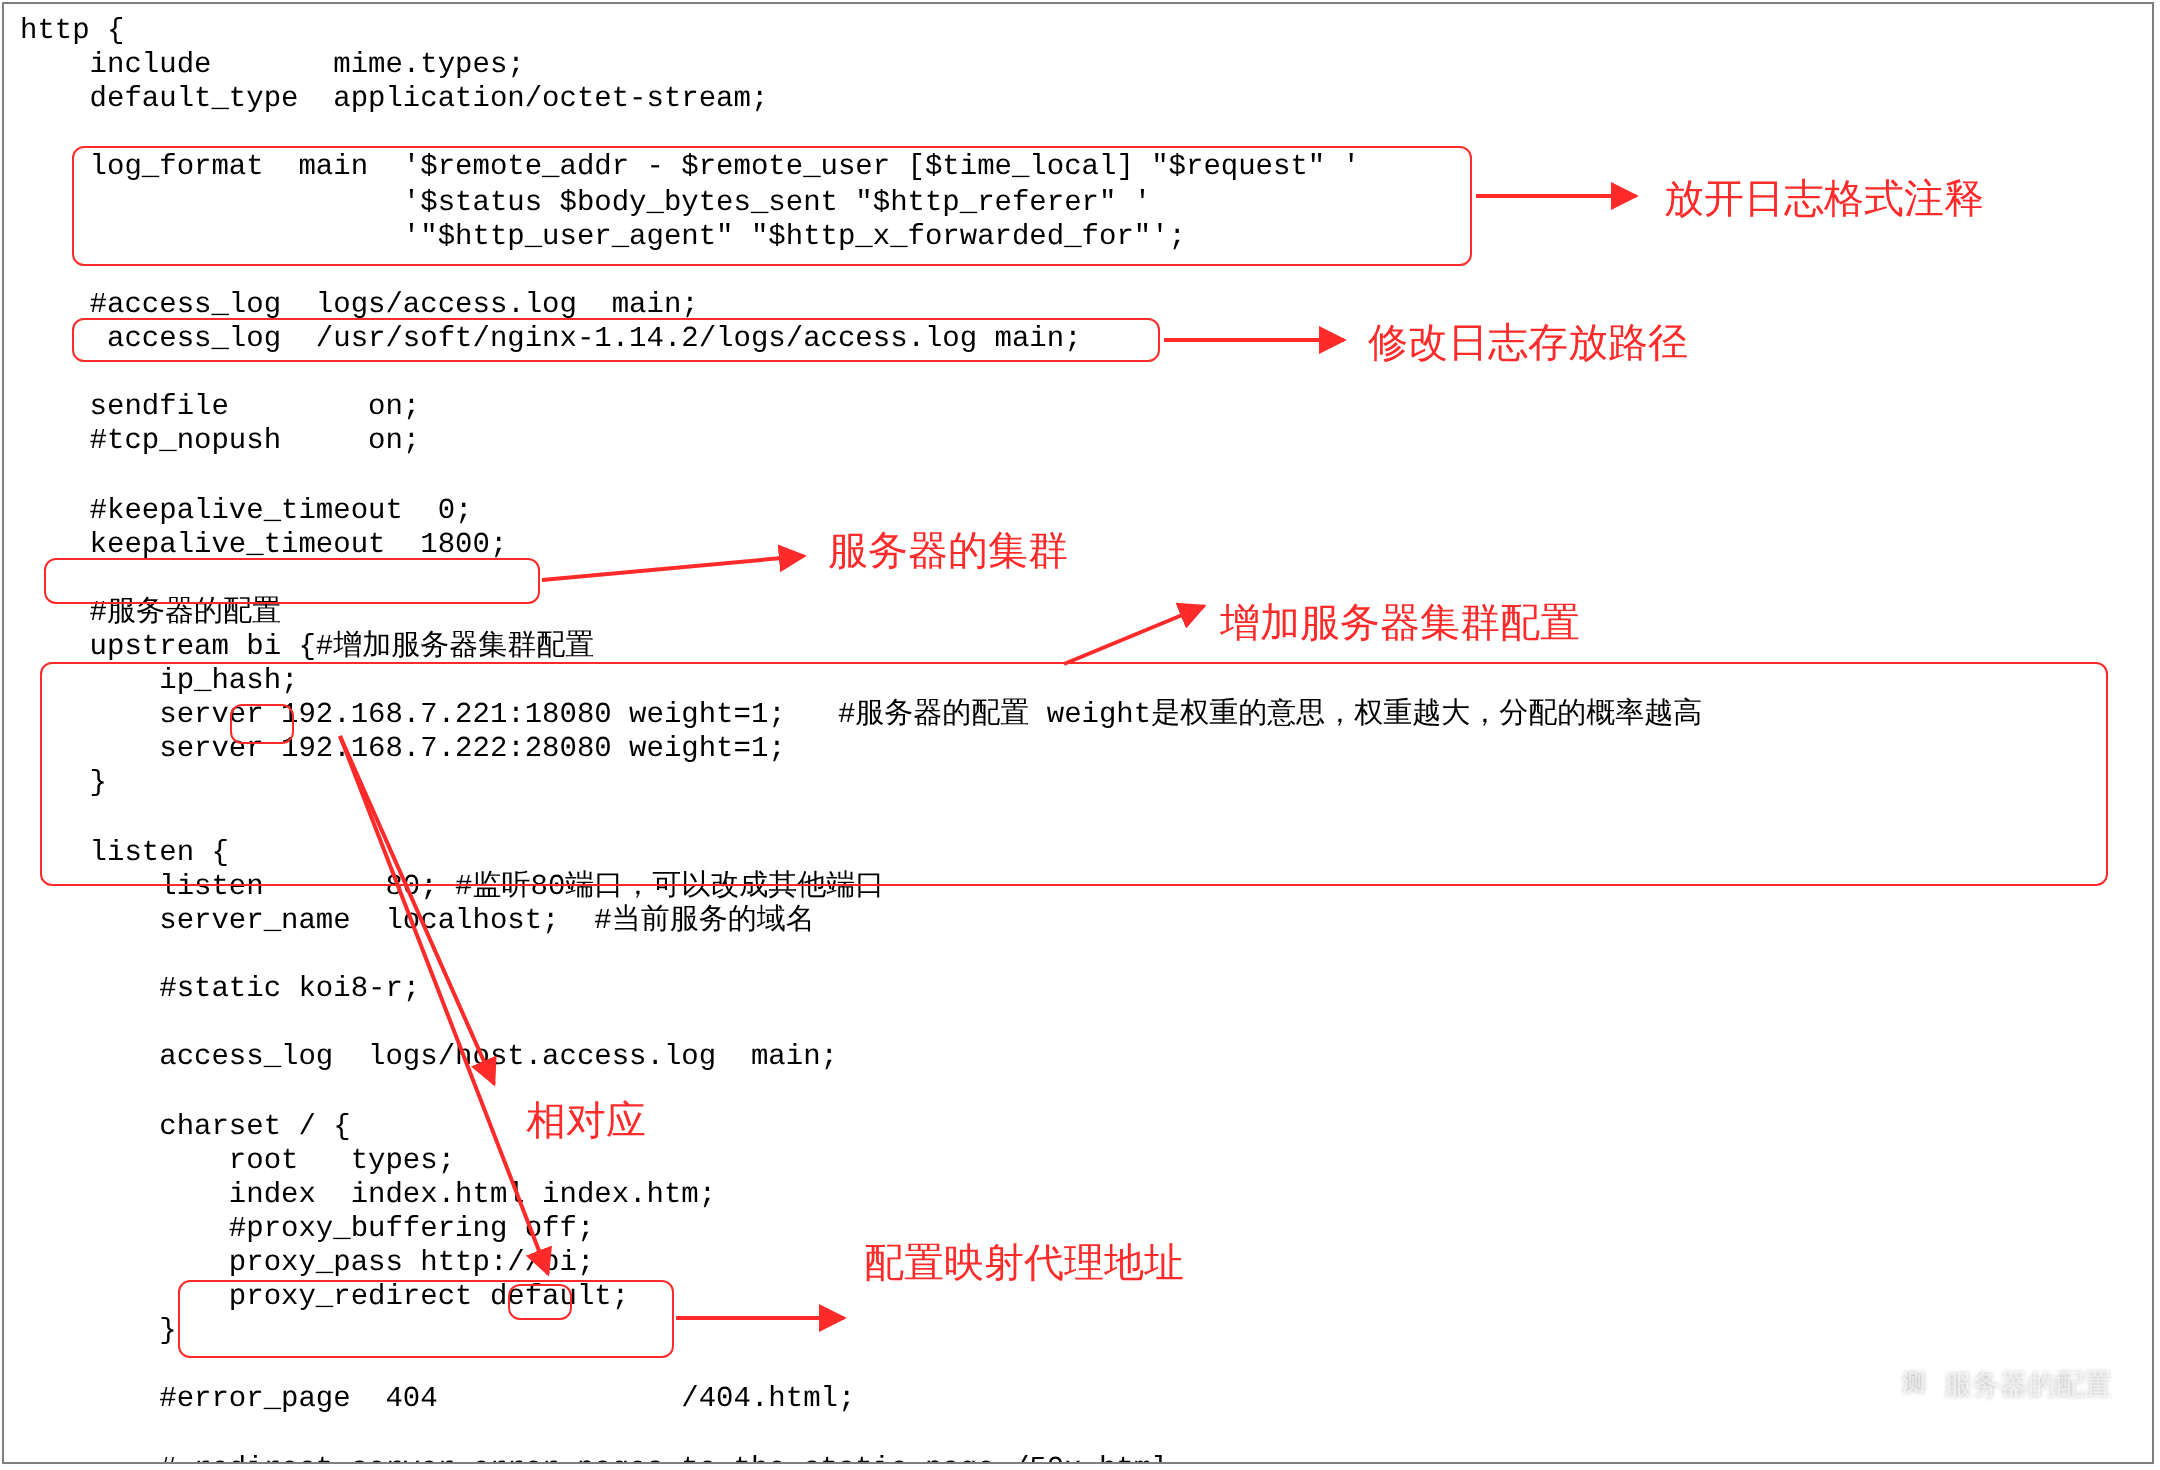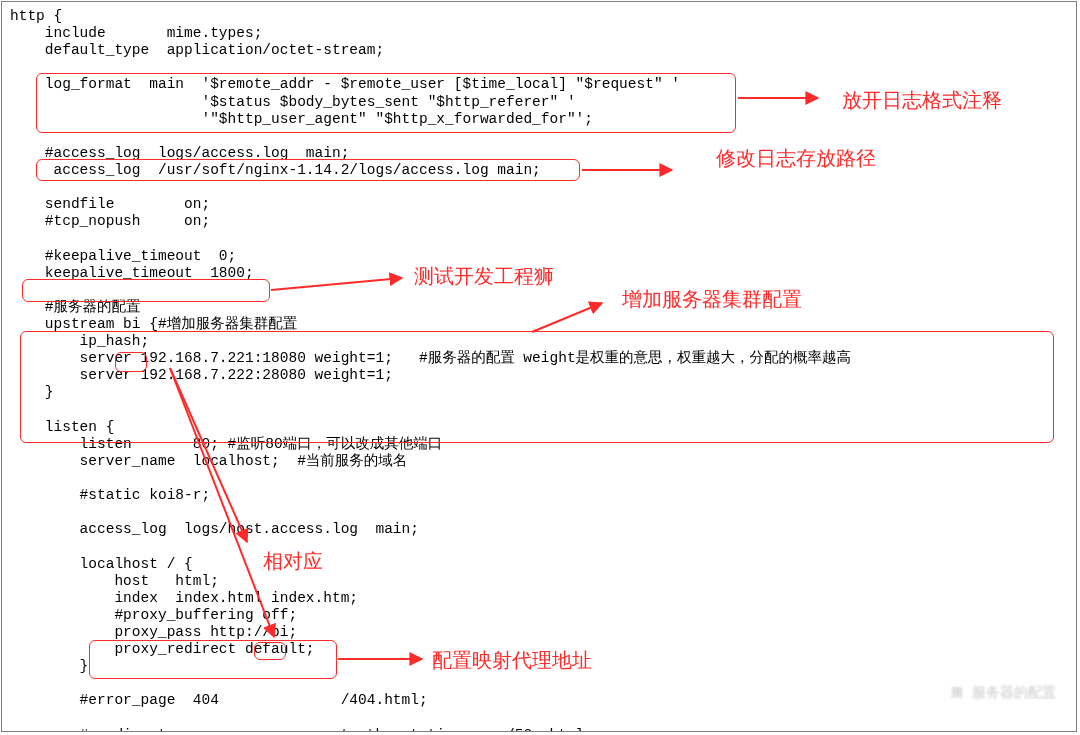--- a/index.html
+++ b/index.html
@@ -107,22 +107,22 @@
 <span>    }</span>
 <span></span>
 <span>    listen {</span>
 <span>        listen       80; #监听80端口，可以改成其他端口</span>
 <span>        server_name  localhost;  #当前服务的域名</span>
 <span></span>
 <span>        #static koi8-r;</span>
 <span></span>
 <span>        access_log  logs/host.access.log  main;</span>
 <span></span>
-<span>        localhost / {</span>
-<span>            host   html;</span>
+<span>        charset / {</span>
+<span>            root   types;</span>
 <span>            index  index.html index.htm;</span>
 <span>            #proxy_buffering off;</span>
 <span>            proxy_pass http://bi;</span>
 <span>            proxy_redirect default;</span>
 <span>        }</span>
 <span></span>
 <span>        #error_page  404              /404.html;</span>
 <span></span>
 <span>        # redirect server error pages to the static page /50x.html</span>
 </div>
@@ -143,25 +143,25 @@
     </defs>
     <line x1="736" y1="96" x2="816" y2="96" stroke="#ff2a2a" stroke-width="2" marker-end="url(#ah)"></line>
     <line x1="580" y1="168" x2="670" y2="168" stroke="#ff2a2a" stroke-width="2" marker-end="url(#ah)"></line>
     <line x1="269" y1="288" x2="400" y2="276" stroke="#ff2a2a" stroke-width="2" marker-end="url(#ah)"></line>
     <line x1="530" y1="330" x2="600" y2="301" stroke="#ff2a2a" stroke-width="2" marker-end="url(#ah)"></line>
     <line x1="168" y1="366" x2="245" y2="540" stroke="#ff2a2a" stroke-width="2" marker-end="url(#ah)"></line>
     <line x1="168" y1="366" x2="272" y2="635" stroke="#ff2a2a" stroke-width="2" marker-end="url(#ah)"></line>
     <line x1="336" y1="657" x2="420" y2="657" stroke="#ff2a2a" stroke-width="2" marker-end="url(#ah)"></line>
   </svg>
 
-  <div class="annot" style="left:830px; top:86px; white-space:normal; width:170px;text-align:right;">放开日志格式注释</div>
-  <div class="annot" style="left:682px; top:144px;margin-left:32px;">修改日志存放路径</div>
-  <div class="annot" style="left:412px; top:262px;">测试开发工程狮</div>
-  <div class="annot" style="left:608px; top:285px;margin-left:12px;">增加服务器集群配置</div>
+  <div class="annot" style="left:830px; top:86px; white-space:normal; width:170px;">放开日志格式注释</div>
+  <div class="annot" style="left:682px; top:158px;">修改日志存放路径</div>
+  <div class="annot" style="left:412px; top:262px;">服务器的集群</div>
+  <div class="annot" style="left:608px; top:298px;">增加服务器集群配置</div>
   <div class="annot" style="left:261px; top:547px;">相对应</div>
-  <div class="annot" style="left:430px; top:646px;">配置映射代理地址</div>
+  <div class="annot" style="left:430px; top:618px;">配置映射代理地址</div>
 
   <div class="watermark">
     <span class="wm-icon">测</span>
     <span>服务器的配置</span>
   </div>
 
 </div>
 
 </body></html>

